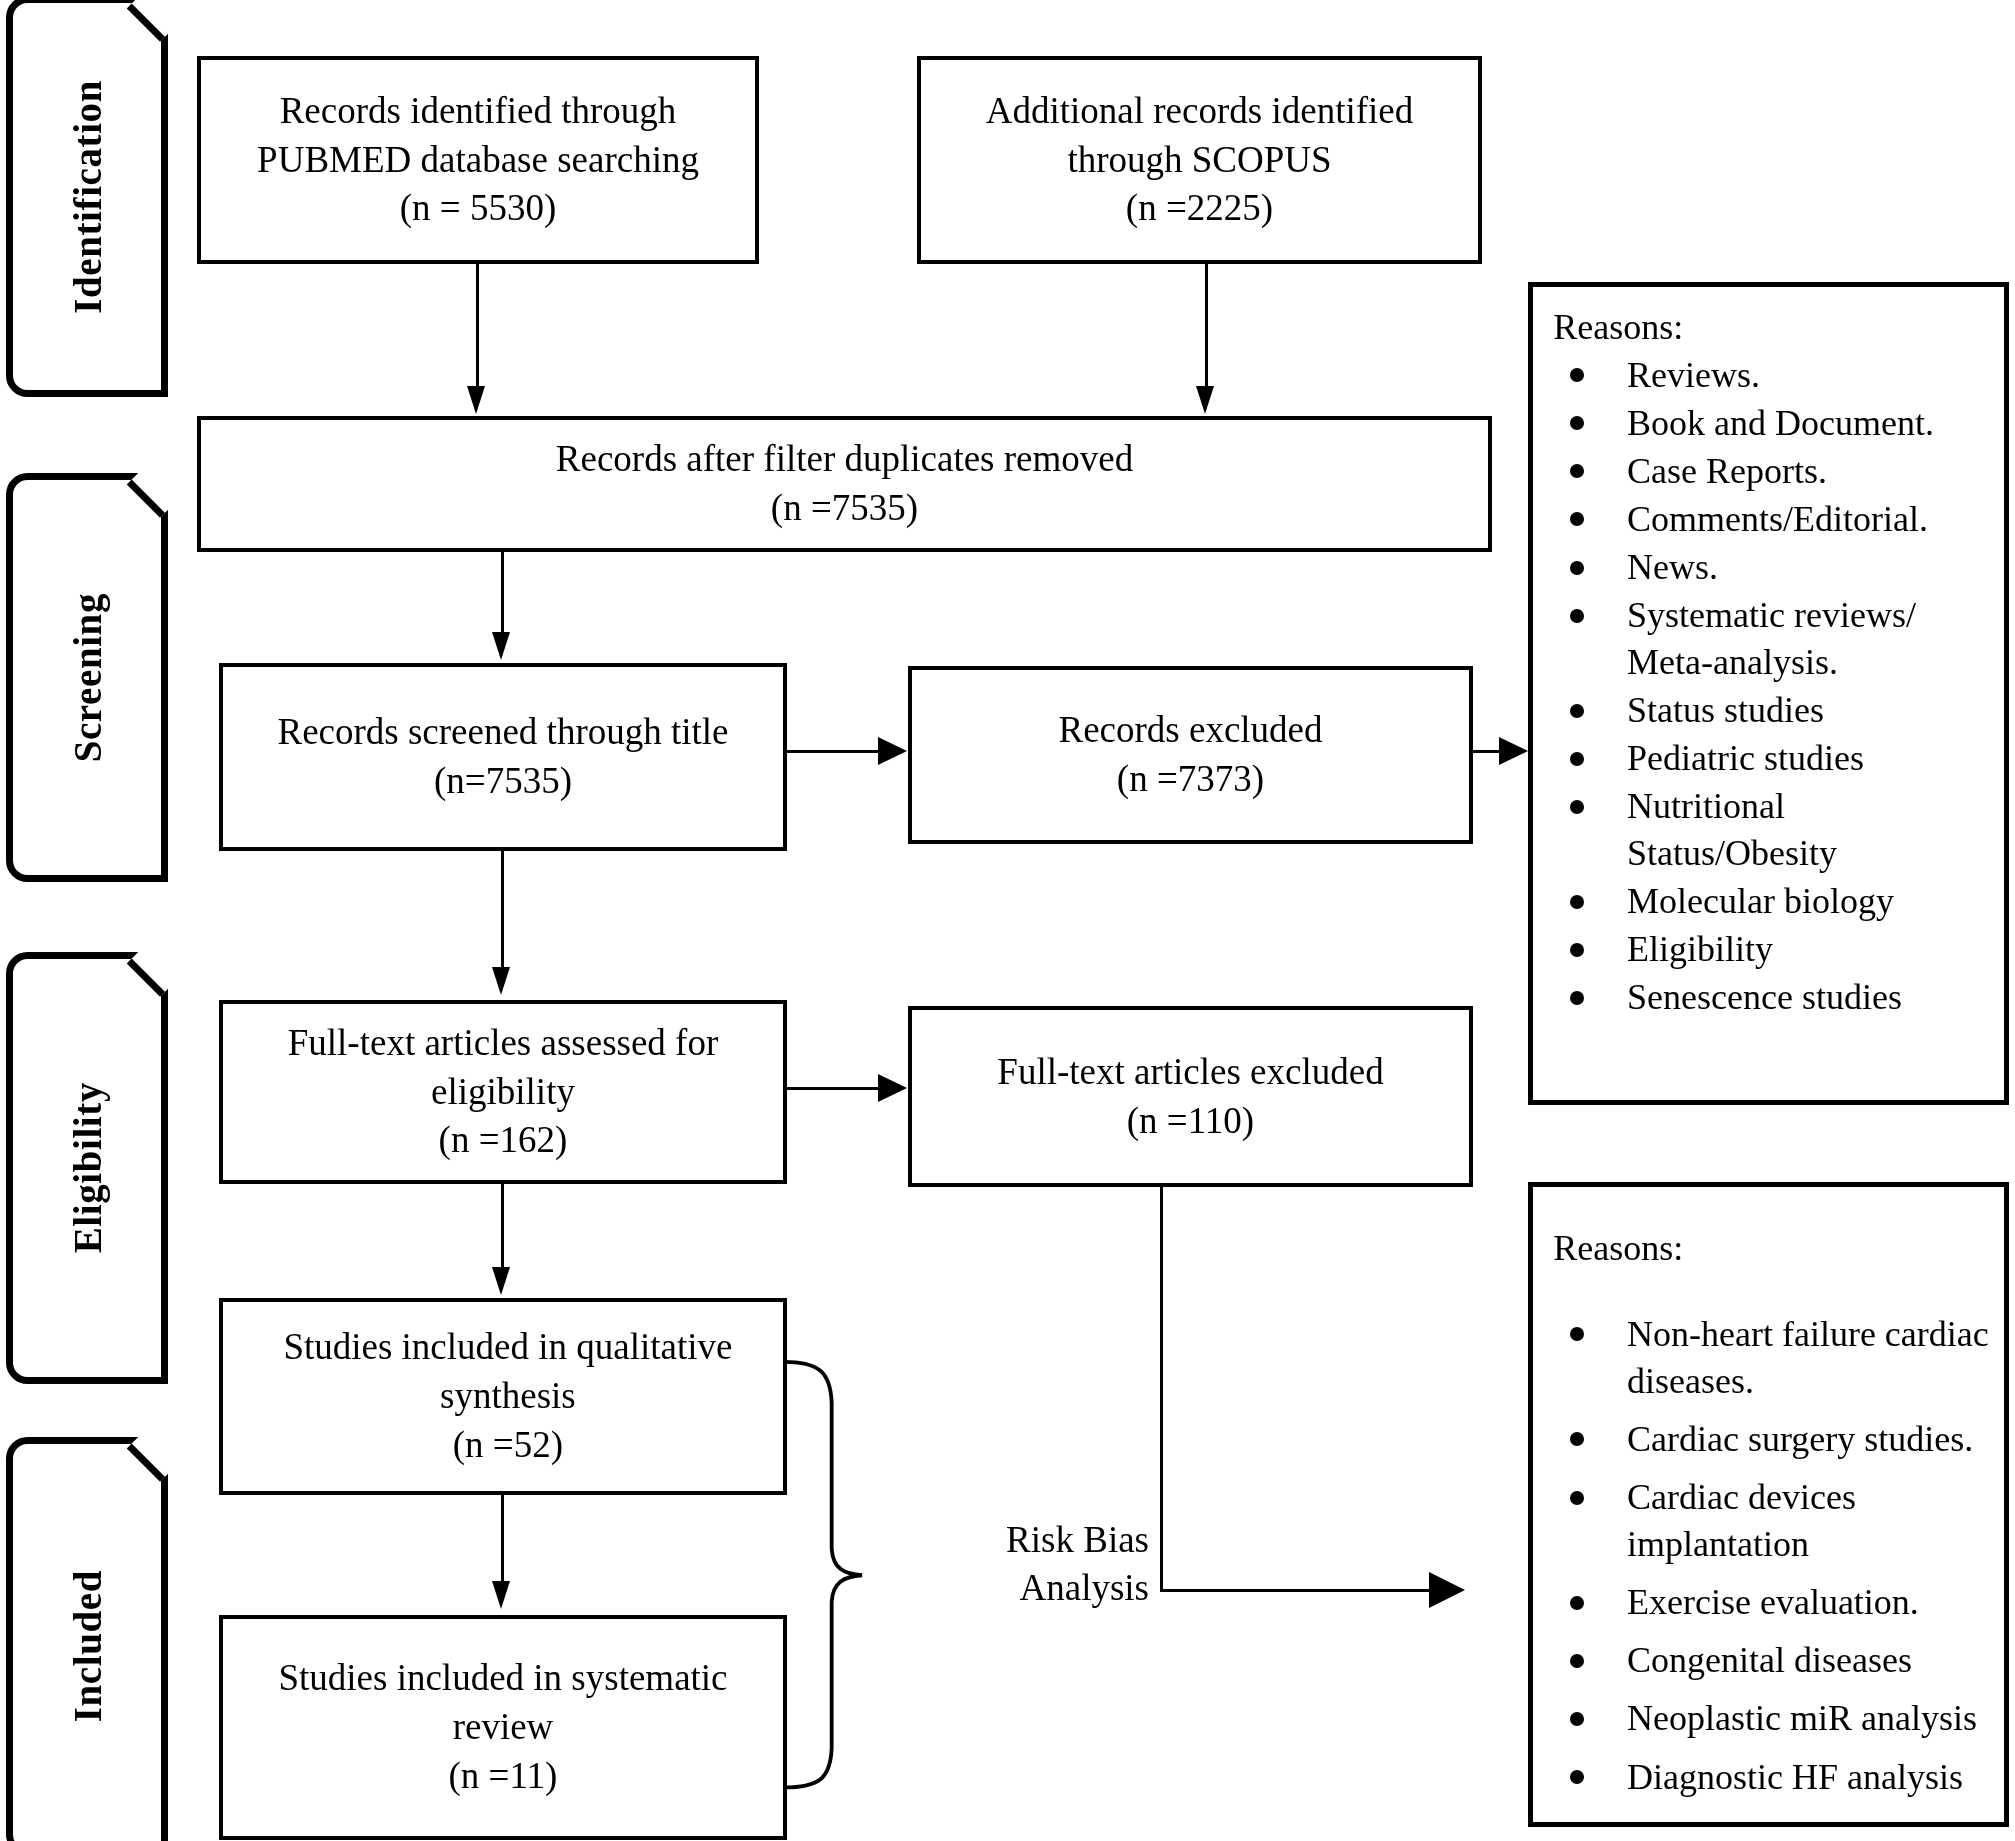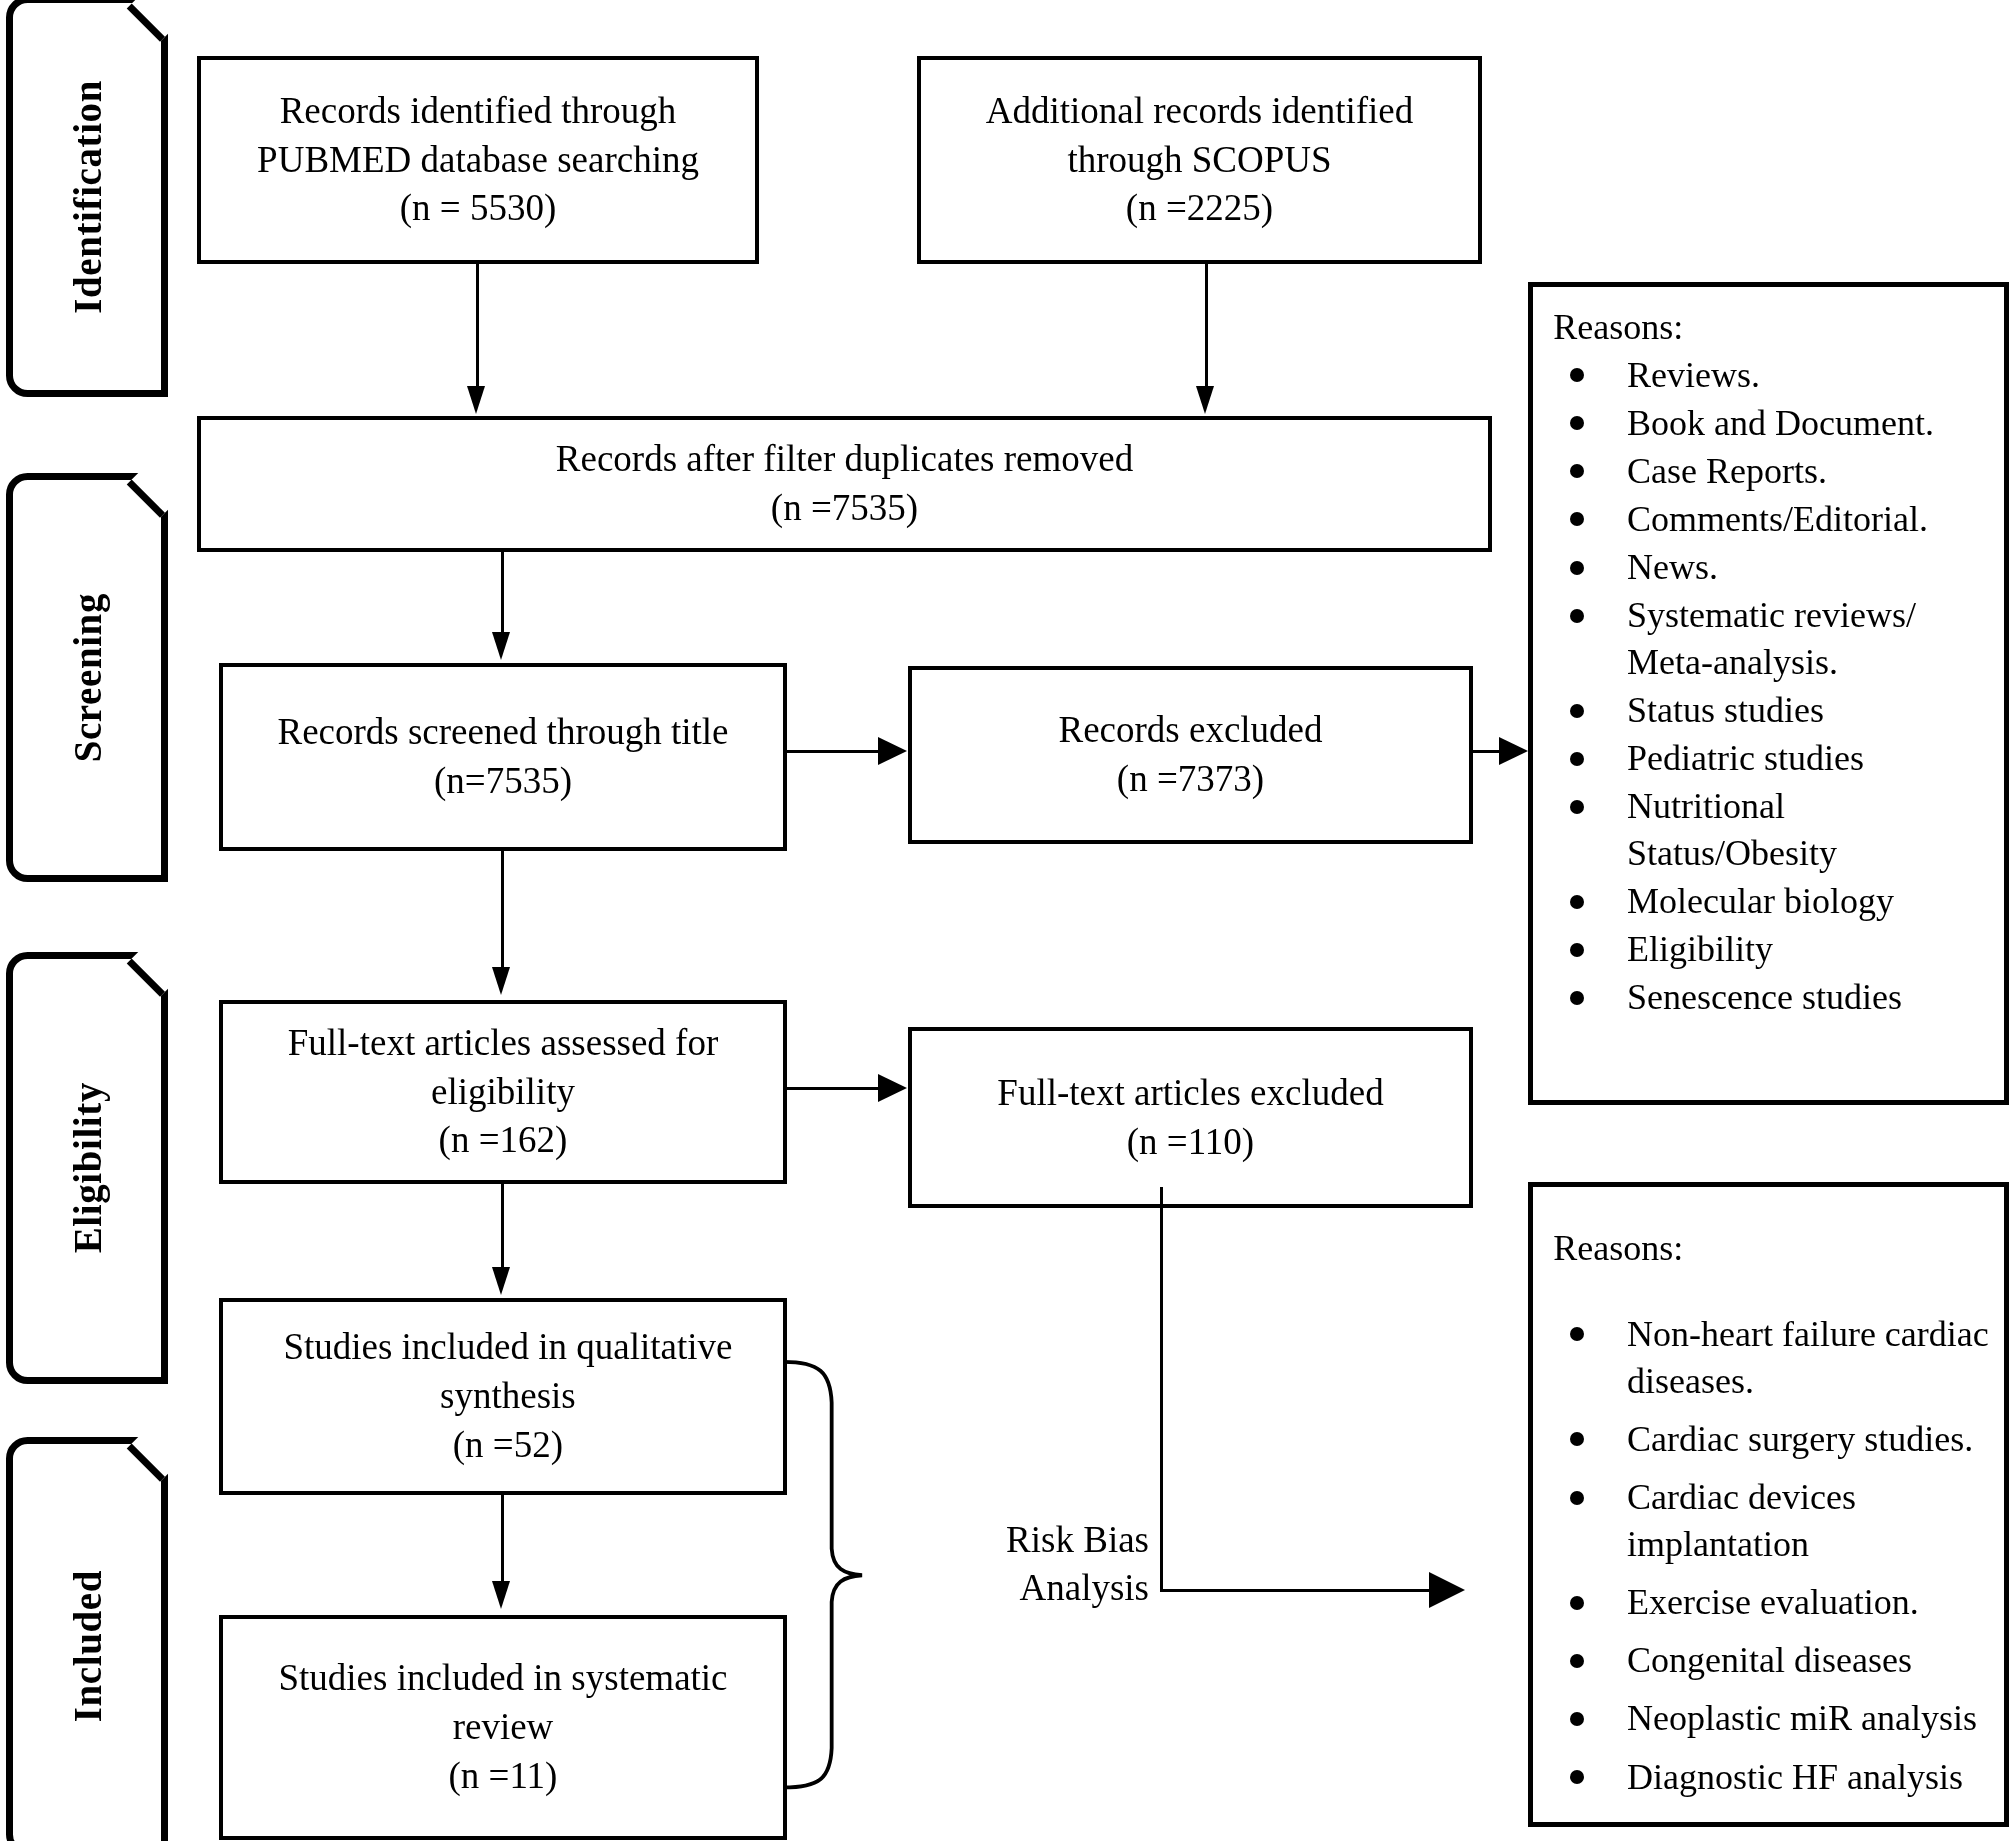--- a/index.html
+++ b/index.html
@@ -176,21 +176,21 @@
 
   <div class="vline" style="left:501px;top:851px;height:121px;"></div>
   <div class="arrow-down slim" style="left:492px;top:967px;"></div>
 
   <div class="flowbox" style="left:219px;top:1000px;width:568px;height:184px;">
     <span class="ln">Full-text articles assessed for</span>
     <span class="ln">eligibility</span>
     <span class="ln">(n =162)</span>
   </div>
 
-  <div class="flowbox" style="left:908px;top:1027px;width:565px;height:181px;">
+  <div class="flowbox" style="left:908px;top:1006px;width:565px;height:181px;">
     <span class="ln">Full-text articles excluded</span>
     <span class="ln">(n =110)</span>
   </div>
 
   <div class="hline" style="left:787px;top:1087px;width:95px;"></div>
   <div class="arrow-right slim" style="left:878px;top:1074px;"></div>
 
   <div class="vline" style="left:501px;top:1184px;height:86px;"></div>
   <div class="arrow-down slim" style="left:492px;top:1267px;"></div>
 

